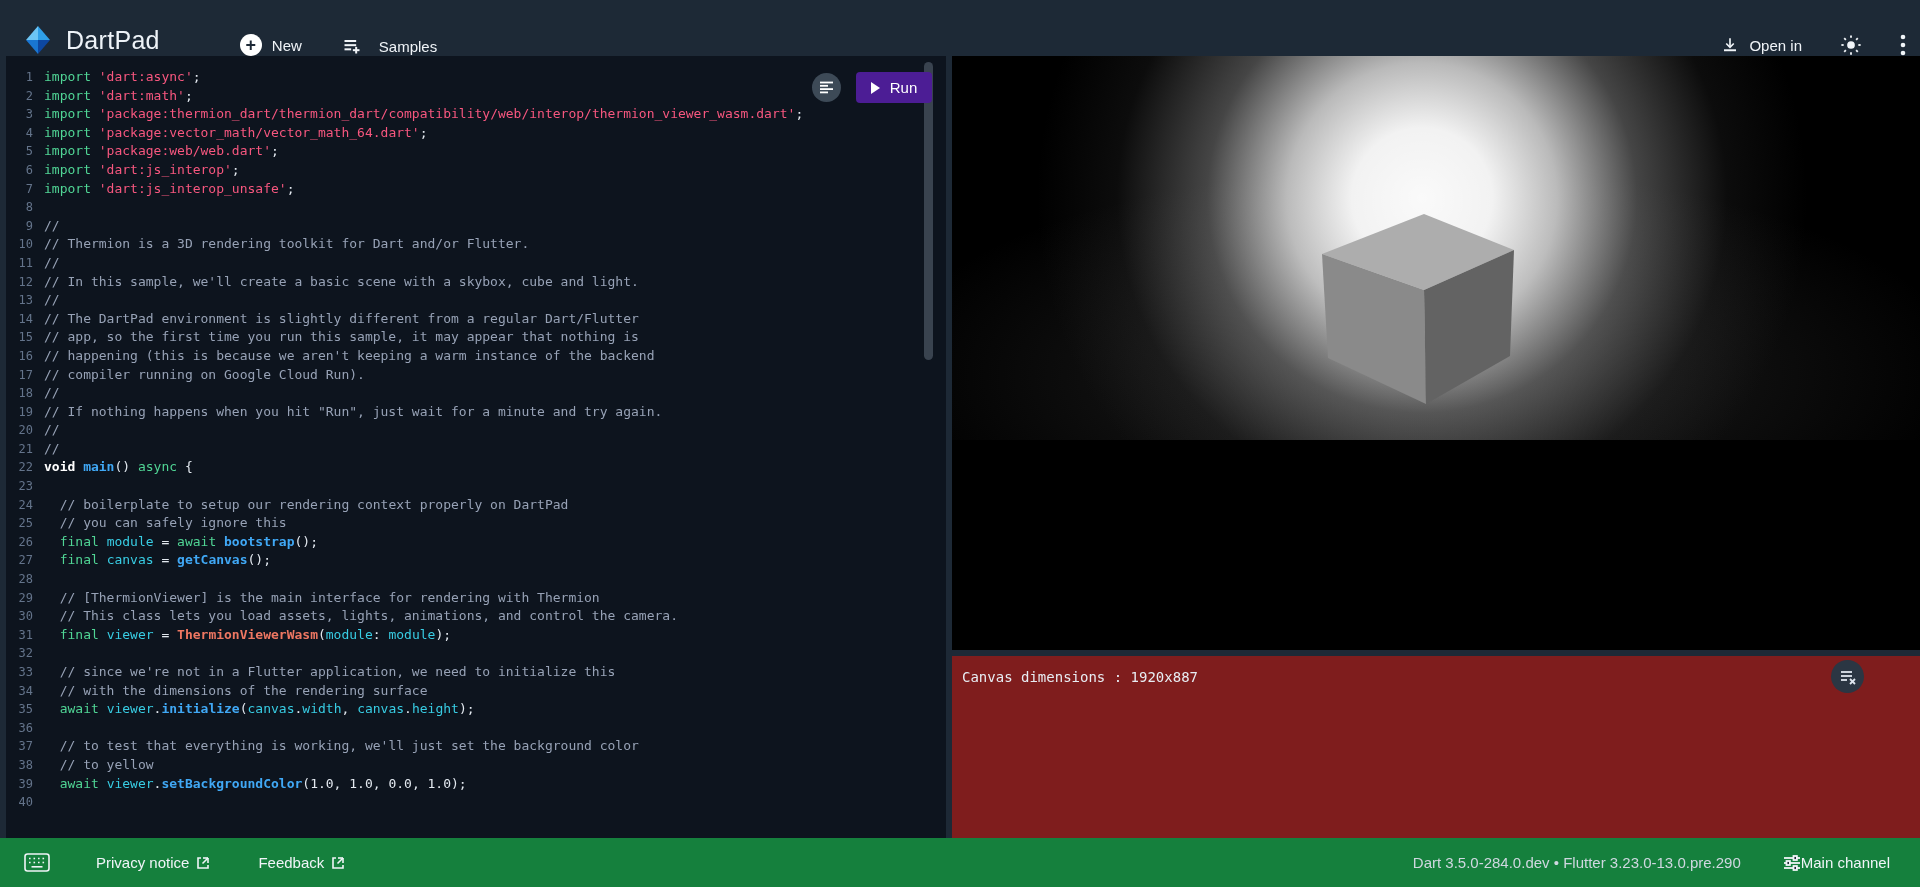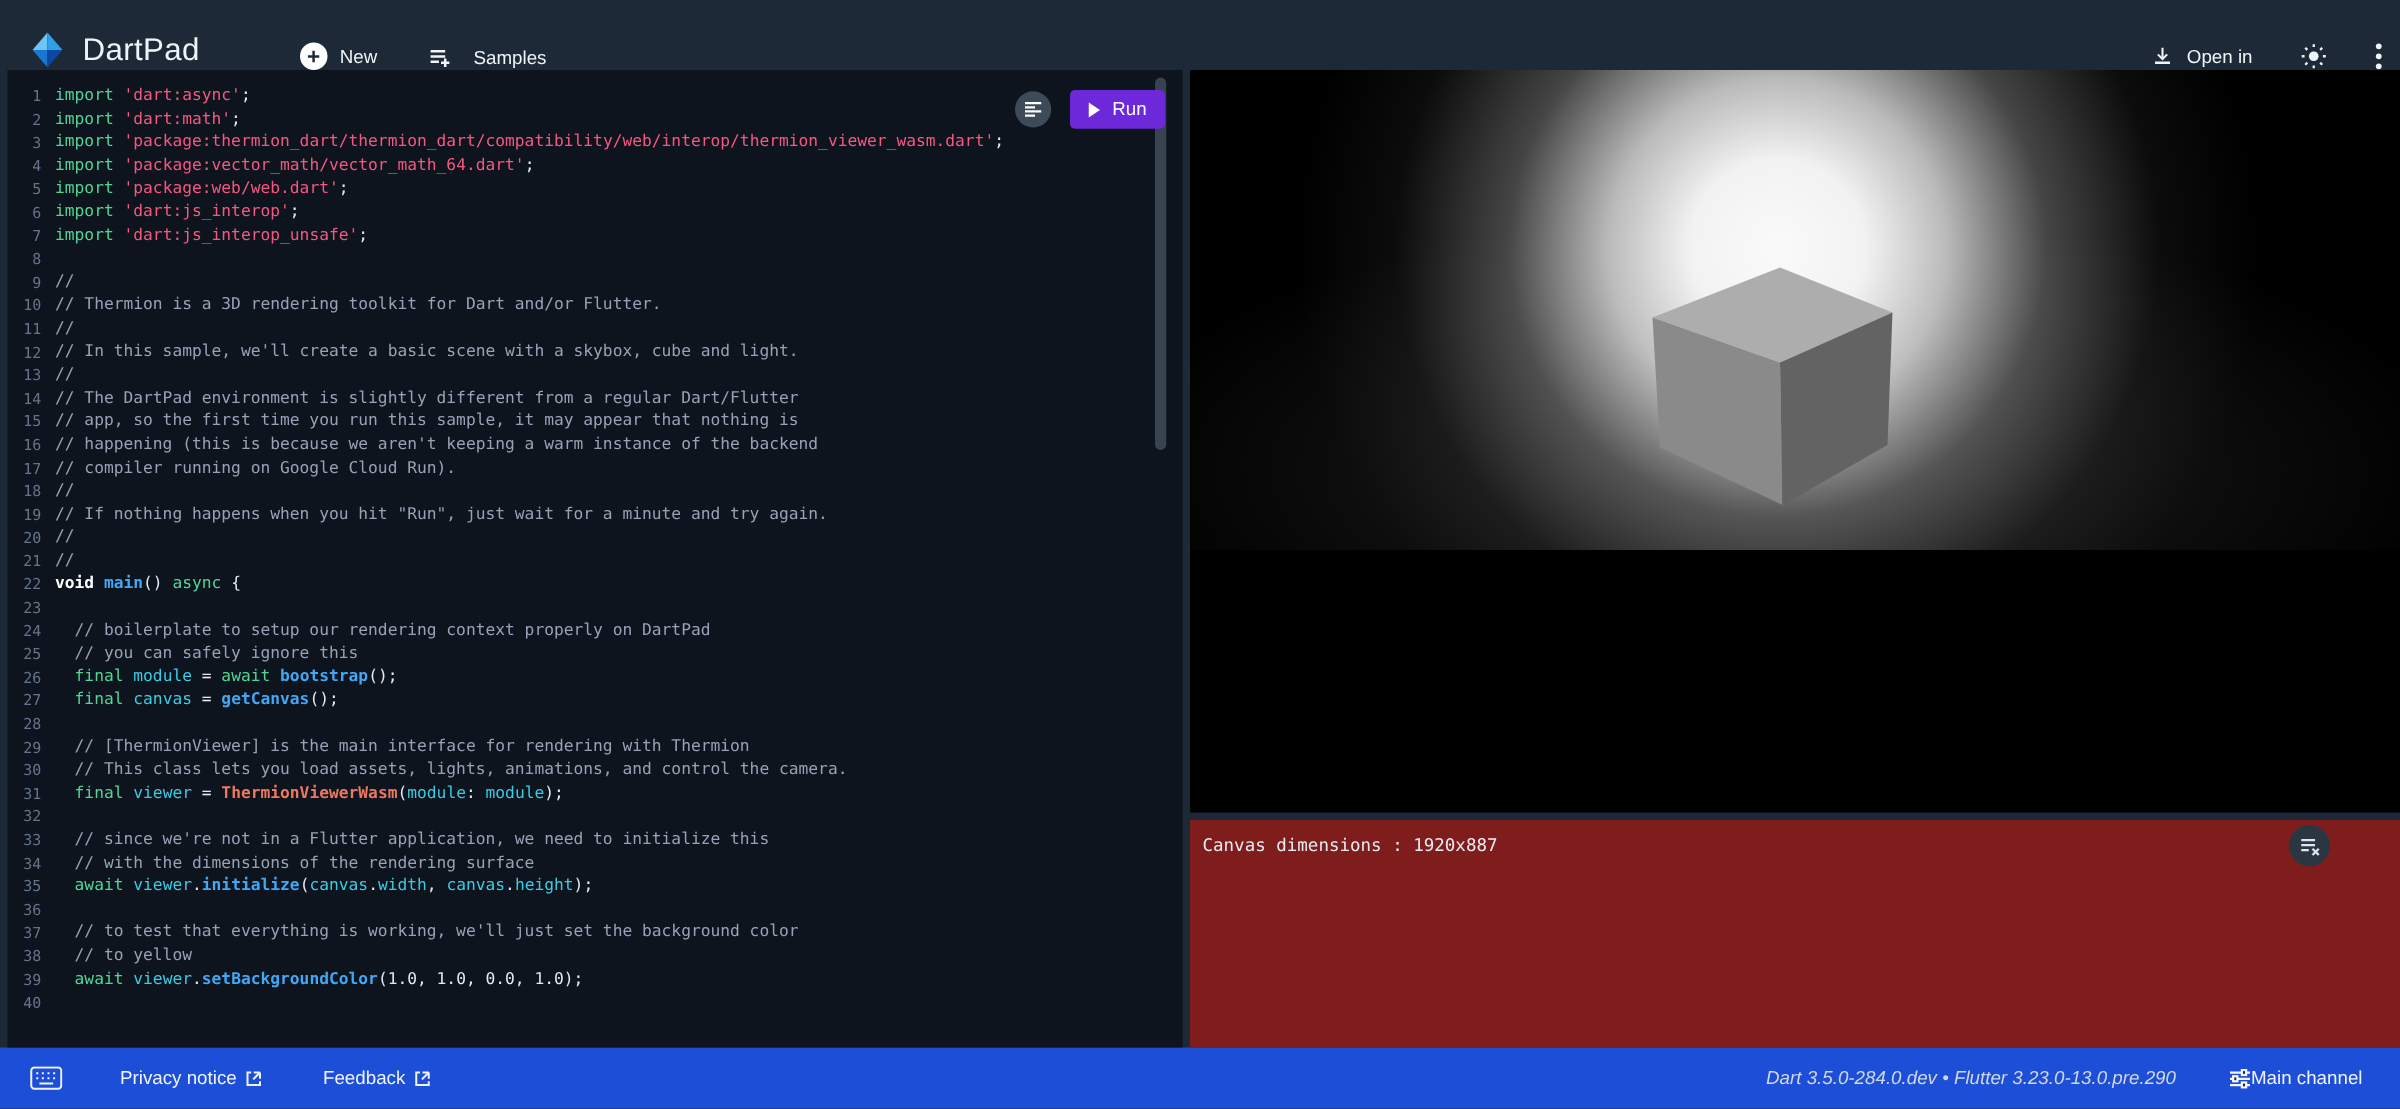--- a/index.html
+++ b/index.html
@@ -29,44 +29,44 @@
   .tok-k  { color:#50d595; font-weight:400; }
   .tok-kb { color:#ffffff; font-weight:700;text-align:right; }
   .tok-s  { color:#f7577f; }
   .tok-c  { color:#97a2b6; }
   .tok-fn { color:#40a8f5; font-weight:700; }
   .tok-v  { color:#38cde4; }
   .tok-t  { color:#ee7762; font-weight:700; }
   .scroll-thumb { position:absolute; top:6px; left:918px; width:9px; height:298px; border-radius:5px; background:#39434f; }
   .editor-actions { position:absolute; top:16px; right:14px; display:flex; align-items:center; gap:15px; }
   .format-btn { width:29px; height:29px; border-radius:50%; background:#3d4a57; border:none; display:flex; align-items:center; justify-content:center; cursor:pointer; }
-  .run-btn { width:76px; height:31px; border:none; border-radius:4px; background:#6d28d9; color:#fff; font-size:15px; font-family:"Liberation Sans",sans-serif; display:flex; align-items:center; justify-content:center; gap:10px; cursor:pointer; }
+  .run-btn { width:76px; height:31px; border:none; border-radius:4px; background:#4c1d95; color:#fff; font-size:15px; font-family:"Liberation Sans",sans-serif; display:flex; align-items:center; justify-content:center; gap:10px; cursor:pointer; }
   .play-tri { width:0; height:0; border-left:9px solid #fff; border-top:6px solid transparent; border-bottom:6px solid transparent; }
 
   
   .right-pane { flex:1; margin-left:6px; display:flex; flex-direction:column; }
   .render-pane { position:relative; height:594px; background:#000; overflow:hidden; }
   .render-glow { position:absolute; left:0; top:0; width:100%; height:384px;
     background:
       radial-gradient(circle at 470px 142px, rgba(255,255,255,0.98) 0px, rgba(255,255,255,0.95) 70px, rgba(238,238,238,0.78) 135px, rgba(165,165,165,0.42) 215px, rgba(75,75,75,0.16) 305px, rgba(0,0,0,0) 385px),
       radial-gradient(ellipse 780px 300px at 470px 320px, rgba(125,125,125,0.28) 0%, rgba(0,0,0,0) 70%),
       #000;
   }
   .cube-svg { position:absolute; left:360px; top:152px; }
   .console-pane { position:relative; margin-top:6px; flex:1; background:#7f1d1d; }
   .console-text { padding:13px 10px; font-family:"DejaVu Sans Mono",monospace; font-size:14px; color:#e8edf3; }
   .clear-console-btn { position:absolute; top:4px; right:56px; width:33px; height:33px; border-radius:50%; border:none; background:#2b3643; display:flex; align-items:center; justify-content:center; cursor:pointer; }
 
   
-  .statusbar { height:49px; display:flex; align-items:center; background:#1d4ed8; color:#e9eef4; padding:0 30px 0 24px; }
+  .statusbar { height:49px; display:flex; align-items:center; background:#15803d; color:#e9eef4; padding:0 30px 0 24px; }
   .sb-link { display:flex; align-items:center; gap:7px; font-size:15px; color:#f0f4f8; cursor:pointer; }
   .sb-privacy { margin-left:46px; }
   .sb-feedback { margin-left:48px; }
   .sb-right { margin-left:auto; display:flex; align-items:center; gap:42px; }
-  .sb-versions { font-size:15px; color:#cfd7e0;font-style:italic; }
+  .sb-versions { font-size:15px; color:#cfd7e0; }
   .sb-channel { display:flex; align-items:center; font-size:15px; color:#f0f4f8; cursor:pointer; }
 </style>
 </head>
 <body>
 
 <header class="topbar">
   <div class="brand">
     <span class="icon">
       <svg width="32" height="32" viewBox="0 0 32 32">
         <polygon points="4,16 16,2 16,16" fill="#6cc5f5"></polygon>

